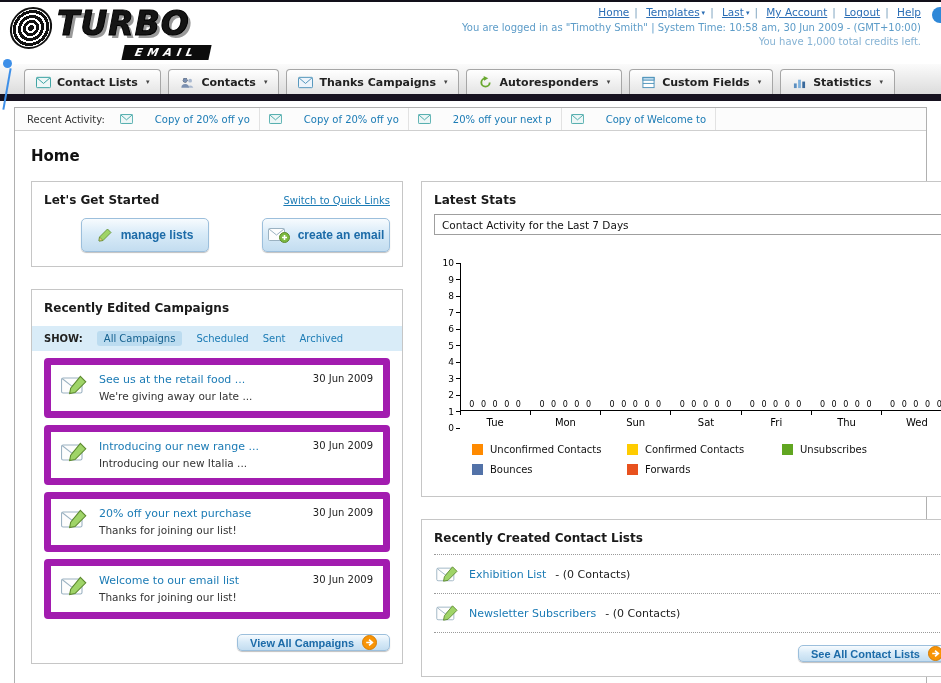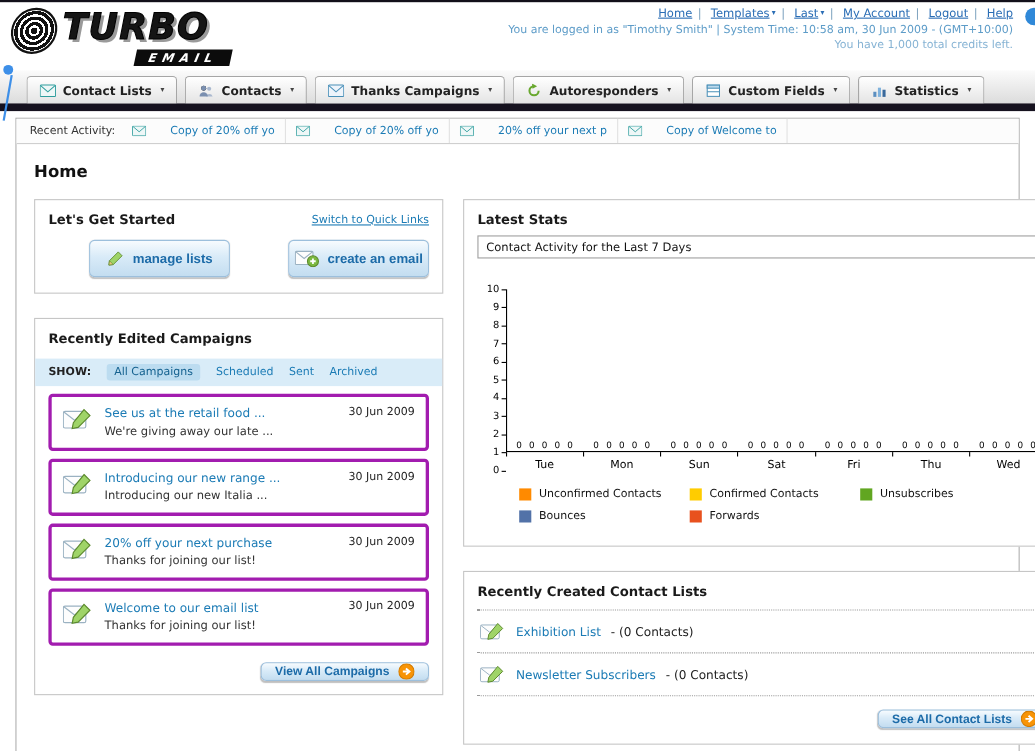--- a/index.html
+++ b/index.html
@@ -60,21 +60,21 @@
     background:linear-gradient(#f7fbfe,#d9ebf8 45%,#c3ddf0); color:#1c6ba8; font-weight:bold; cursor:pointer; box-shadow:0 1px 1px rgba(0,0,0,.25);margin-left:37px; }
   .btn-lg { width:162px; height:34px; font-size:12px; }
   .btn-sm { height:17px; font-size:11px; padding:0 12px; }
   .btn svg { flex:none; }
 
   .filters { display:flex; align-items:center; gap:14px; background:#d9ecf8; padding:5px 12px; font-size:10px; }
   .show-label { font-weight:bold; color:#222; }
   .filter { color:#1b7bb5; cursor:pointer; }
   .filter.selected { background:#bcdcf0; padding:2px 7px; border-radius:3px; color:#14618f; }
 
-  .camp-item { position:relative; border:3px solid #a21caf; border-radius:4px; margin:7px 12px; padding:8px 92px 9px 48px; min-height:48px; }
+  .camp-item { position:relative; border:7px solid #a21caf; border-radius:4px; margin:7px 12px; padding:8px 92px 9px 48px; min-height:48px; }
   .camp-icon { position:absolute; left:10px; top:9px; width:28px; height:22px; }
   .camp-title { display:block; color:#1b7bb5; font-size:11px; cursor:pointer; }
   .camp-sub { display:block; color:#333; font-size:10.5px; margin-top:4px; }
   .camp-date { position:absolute; right:10px; top:8px; font-size:10px; color:#222; }
   .panel-actions { display:flex; justify-content:flex-end; padding:8px 12px 12px; }
 
   .dropdown { margin:0 12px; border:1px solid #9f9f9f; height:21px; display:flex; align-items:center; justify-content:space-between;
     padding:0 7px; font-size:10.5px; background:#fff; cursor:pointer; color:#111; }
 
   .chart { margin:28px 16px 8px 14px; }

